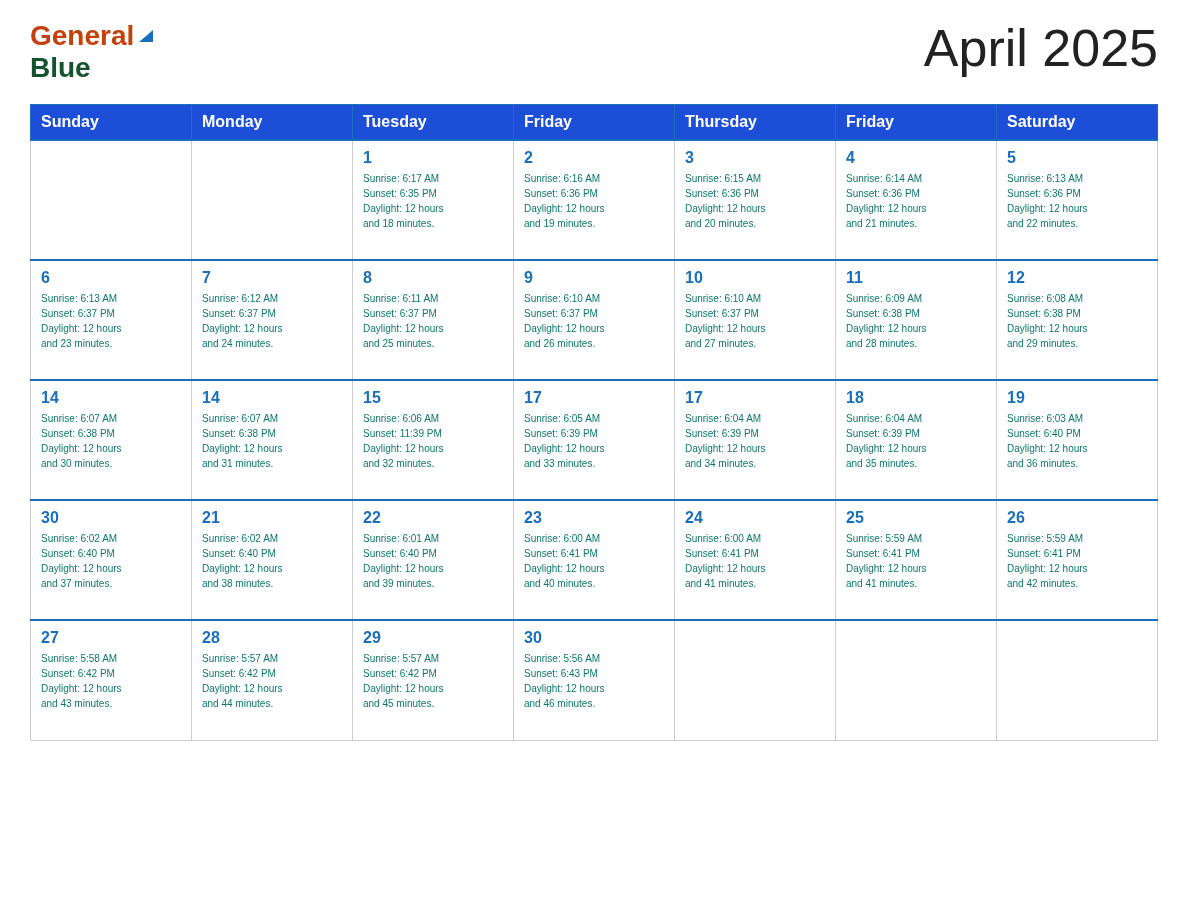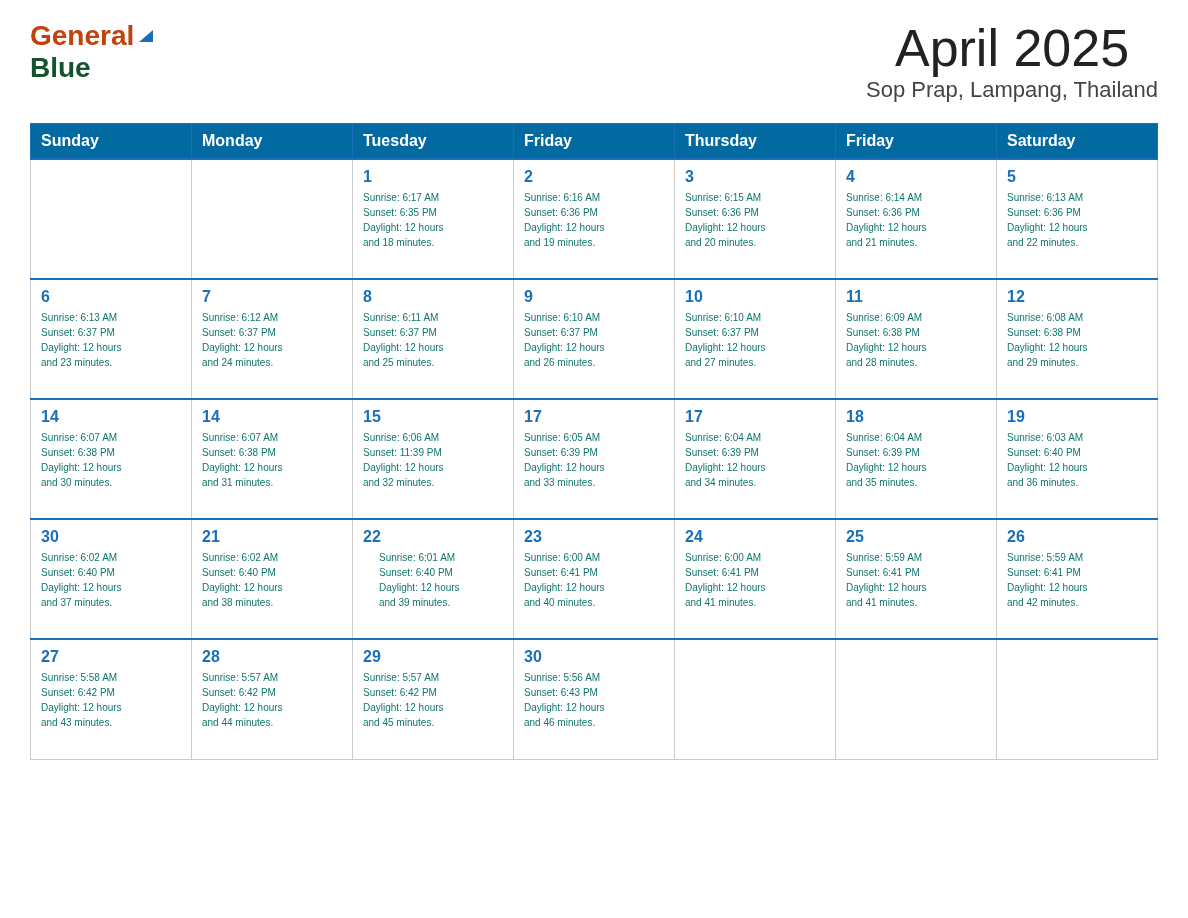--- a/index.html
+++ b/index.html
@@ -19,39 +19,39 @@
     .logo {
       display: flex;
       flex-direction: column;
       align-items: flex-start;
     }
     .logo-row {
       display: flex;
       align-items: center;
     }
     .title-section {
-      text-align: center;
+      text-align: left;
     }
     .month-title {
       font-size: 52px;
       font-weight: normal;
       color: #222;
       line-height: 1.1;
     }
     .location-title {
       font-size: 22px;
       color: #444;
     }
     .calendar-table {
       width: 100%;
       border-collapse: collapse;
       table-layout: fixed;
     }
     .calendar-table th {
-      background-color: #0369a1;
+      background-color: #1d4ed8;
       color: #fff;
       font-size: 16px;
       font-weight: bold;
       padding: 8px 10px;
       text-align: left;
       border: 1px solid #1a6fba;
     }
     .calendar-table td {
       vertical-align: top;
       padding: 8px 10px;
@@ -91,21 +91,20 @@
           <polygon points="2,16 16,4 16,16" fill="#1a6fba"></polygon>
         </svg>
       </span>
     </div>
     <div>
       <span style="font-size:28px;font-weight:bold;color:#14532d;">Blue</span>
     </div>
   </div>
   <div class="title-section">
     <div class="month-title">April 2025</div>
-    <div class="location-title">Sop Prap, Lampang, Thailand</div>
   </div>
 </div>
 
 <table class="calendar-table">
   <thead>
     <tr>
       <th><span>Sunday</span></th>
       <th><span>Monday</span></th>
       <th><span>Tuesday</span></th>
       <th><span>Friday</span></th>
@@ -266,21 +265,21 @@
         </td>
         <td>
           <span class="day-number">21</span>
           <div class="day-info" style="white-space: pre-line;">Sunrise: 6:02 AM
 Sunset: 6:40 PM
 Daylight: 12 hours
 and 38 minutes.</div>
         </td>
         <td>
           <span class="day-number">22</span>
-          <div class="day-info" style="white-space: pre-line; margin-left: 16px;">Sunrise: 6:01 AM
+          <div class="day-info" style="white-space: pre-line;">Sunrise: 6:01 AM
 Sunset: 6:40 PM
 Daylight: 12 hours
 and 39 minutes.</div>
         </td>
         <td>
           <span class="day-number">23</span>
           <div class="day-info" style="white-space: pre-line;">Sunrise: 6:00 AM
 Sunset: 6:41 PM
 Daylight: 12 hours
 and 40 minutes.</div>

